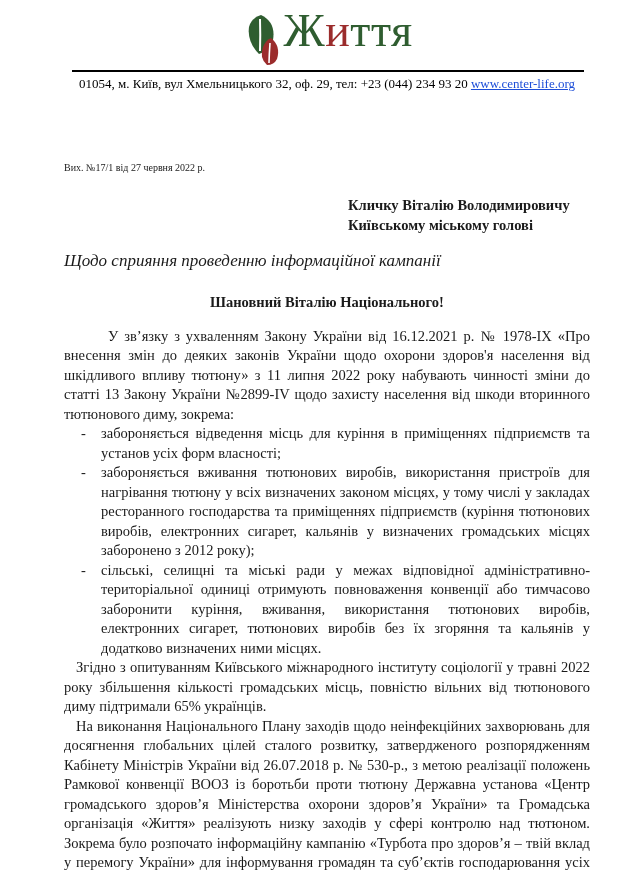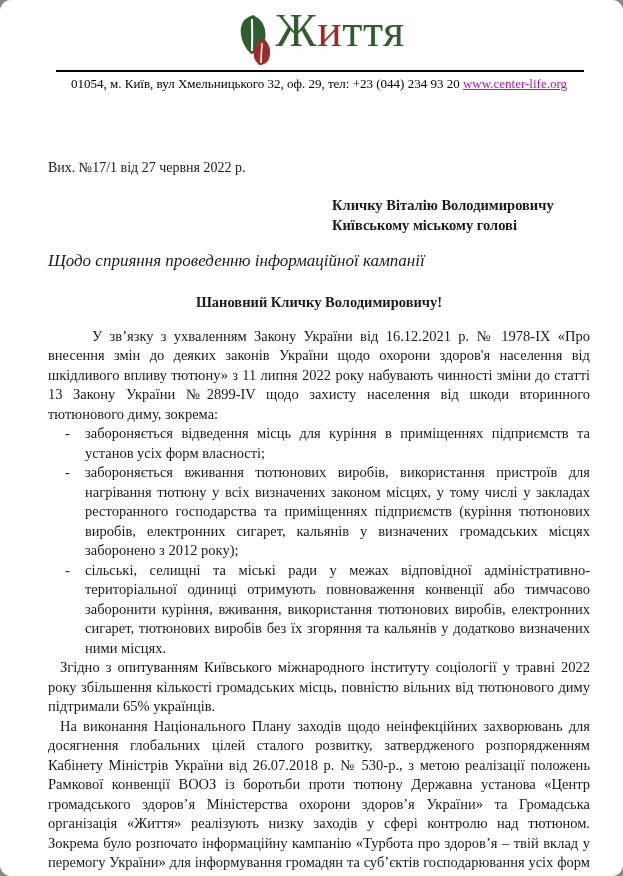--- a/index.html
+++ b/index.html
@@ -6,22 +6,21 @@
   .page {
     position: relative;
     width: 623px;
     height: 876px;
     margin: 0 auto;
     background: #ffffff;
     font-family: "Liberation Serif", "DejaVu Serif", serif;
     color: #1a1a1a;
     overflow: hidden;
     box-sizing: border-box;
-    padding: 5px 33px 0 48px;
-    border-radius: 11px;
+    padding: 5px 33px 0 64px;
   }
   
   .letterhead { text-align: center; }
   .logo {
     display: inline-flex;
     align-items: flex-start;
     justify-content: center;
     height: 52px;
     margin-top: 2px;
   }
@@ -40,26 +39,26 @@
     border-top: 2.5px solid #000000;
     margin: 1px 6px 3px 8px;
   }
   .address-line {
     text-align: center;
     font-size: 13px;
     line-height: 17px;
     color: #000000;
     white-space: nowrap;
   }
-  .website-link { color: #a21caf; text-decoration: underline; cursor: pointer; }
+  .website-link { color: #1d4ed8; text-decoration: underline; cursor: pointer; }
 
   
   .reference {
     margin-top: 66px;
-    font-size: 14px;
+    font-size: 10px;
     line-height: 19.5px;
   }
   .recipient {
     margin-top: 17px;
     margin-left: 284px;
     font-weight: bold;
     font-size: 14.5px;
     line-height: 20px;
   }
   .subject {
@@ -113,21 +112,21 @@
 
   <div class="reference">Вих. №17/1 від 27 червня 2022 р.</div>
 
   <div class="recipient">
     <div>Кличку Віталію Володимировичу</div>
     <div>Київському міському голові</div>
   </div>
 
   <div class="subject">Щодо сприяння проведенню інформаційної кампанії</div>
 
-  <div class="salutation">Шановний Кличку Володимировичу!</div>
+  <div class="salutation">Шановний Віталію Національного!</div>
 
   <div class="body-text">
     <p class="para indent-big">У зв’язку з ухваленням Закону України від 16.12.2021 р. № 1978-ІХ «Про внесення змін до деяких законів України щодо охорони здоров'я населення від шкідливого впливу тютюну» з 11 липня 2022 року набувають чинності зміни до статті 13 Закону України №2899-ІV щодо захисту населення від шкоди вторинного тютюнового диму, зокрема:</p>
 
     <div class="list-item">
       <span class="marker">-</span><span>забороняється відведення місць для куріння </span><span class="bold">в приміщеннях</span><span> підприємств та установ усіх форм власності;</span>
     </div>
 
     <div class="list-item">
       <span class="marker">-</span><span>забороняється вживання тютюнових виробів, використання пристроїв для нагрівання тютюну у всіх визначених законом місцях, у тому числі у закладах ресторанного господарства та приміщеннях підприємств (куріння тютюнових виробів, електронних сигарет, кальянів у визначених громадських місцях заборонено з 2012 року);</span>

